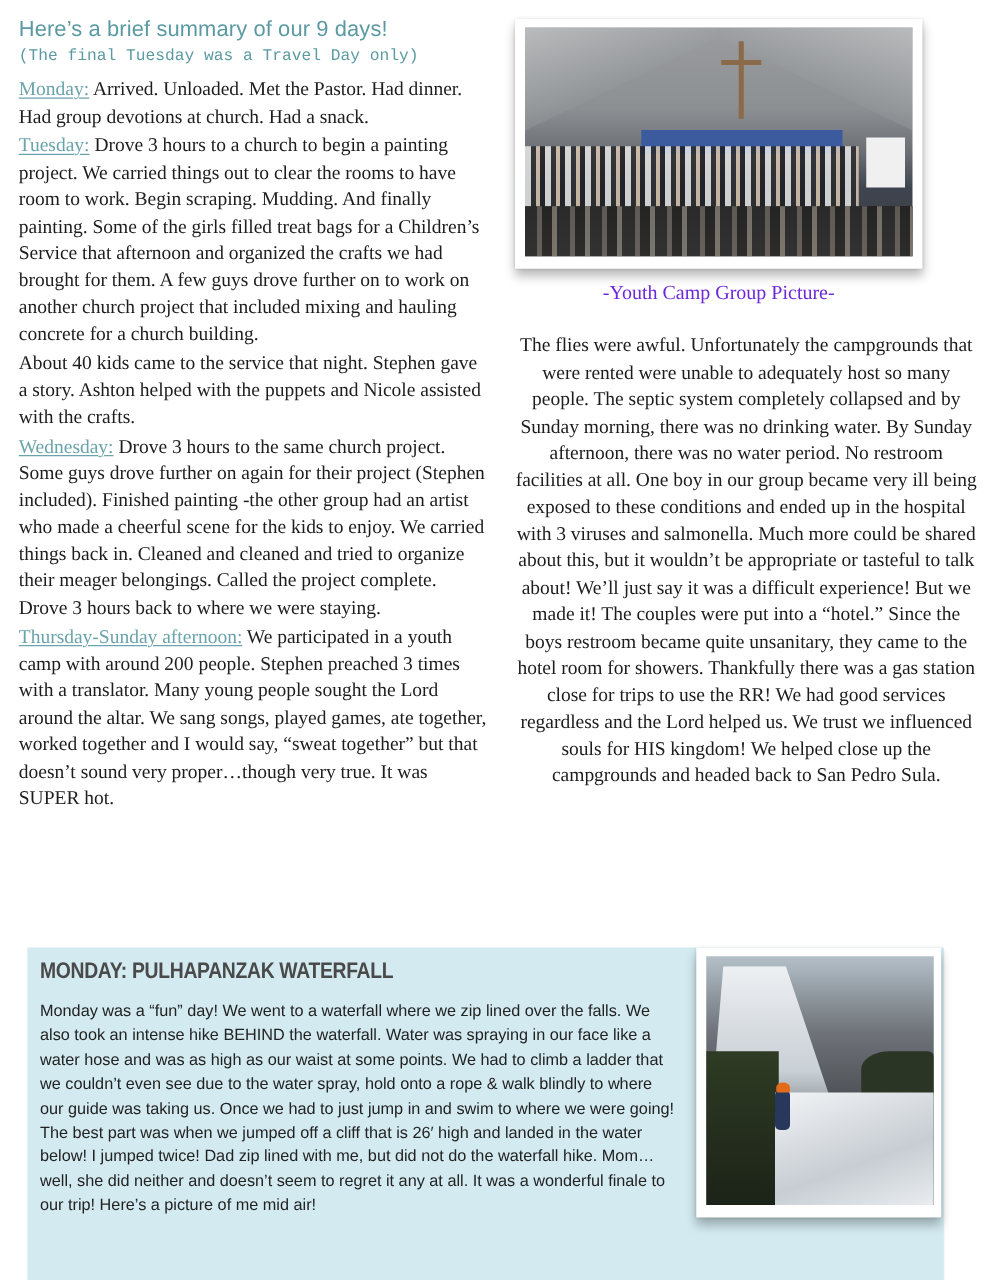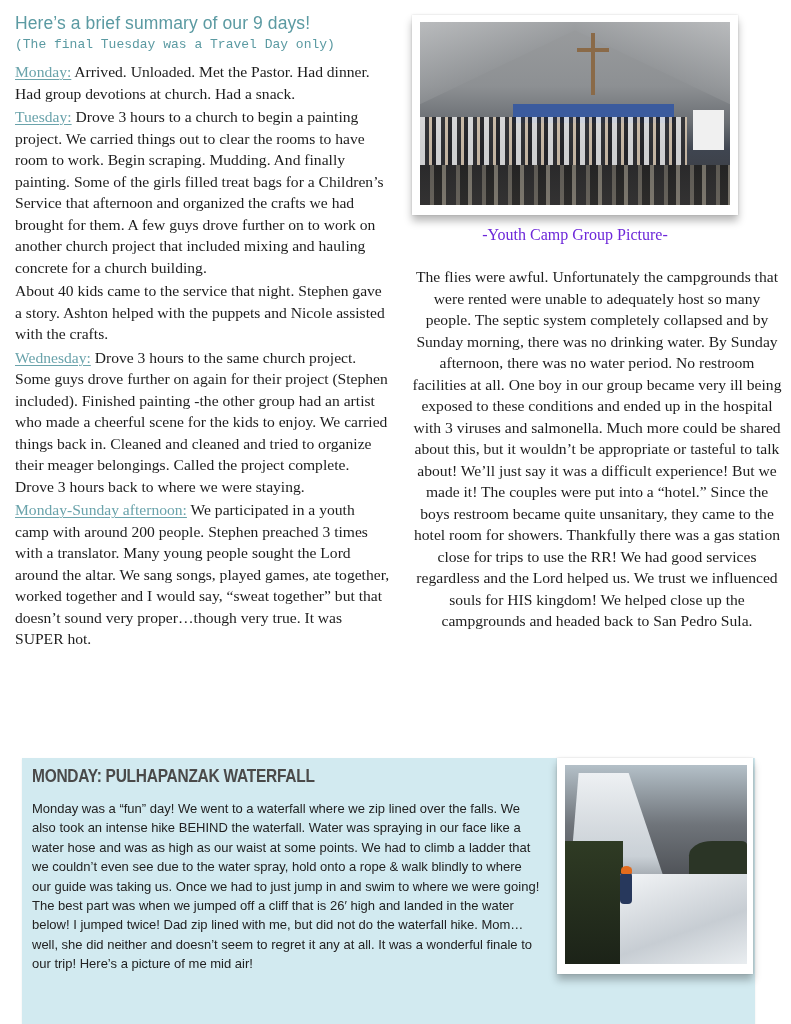--- a/index.html
+++ b/index.html
@@ -64,21 +64,21 @@
   <p class="para">
     <span class="day-label">Tuesday:</span><span> Drove 3 hours to a church to begin a painting project. We carried things out to clear the rooms to have room to work. Begin scraping. Mudding. And finally painting. Some of the girls filled treat bags for a Children’s Service that afternoon and organized the crafts we had brought for them. A few guys drove further on to work on another church project that included mixing and hauling concrete for a church building.</span>
   </p>
   <p class="para">
     <span>About 40 kids came to the service that night. Stephen gave a story. Ashton helped with the puppets and Nicole assisted with the crafts.</span>
   </p>
   <p class="para">
     <span class="day-label">Wednesday:</span><span> Drove 3 hours to the same church project. Some guys drove further on again for their project (Stephen included). Finished painting -the other group had an artist who made a cheerful scene for the kids to enjoy. We carried things back in. Cleaned and cleaned and tried to organize their meager belongings. Called the project complete. Drove 3 hours back to where we were staying.</span>
   </p>
   <p class="para">
-    <span class="day-label">Monday-Sunday afternoon:</span><span> We participated in a youth camp with around 200 people. Stephen preached 3 times with a translator. Many young people sought the Lord around the altar. We sang songs, played games, ate together, worked together and I would say, “sweat together” but that doesn’t sound very proper…though very true. It was SUPER hot.</span>
+    <span class="day-label">Thursday-Sunday afternoon:</span><span> We participated in a youth camp with around 200 people. Stephen preached 3 times with a translator. Many young people sought the Lord around the altar. We sang songs, played games, ate together, worked together and I would say, “sweat together” but that doesn’t sound very proper…though very true. It was SUPER hot.</span>
   </p>
 </div>
 
 <div class="photo-frame photo1">
   <div class="photo1-img">
     <div class="roof-l"></div>
     <div class="roof-r"></div>
     <div class="cross-v"></div>
     <div class="cross-h"></div>
     <div class="banner"></div>

